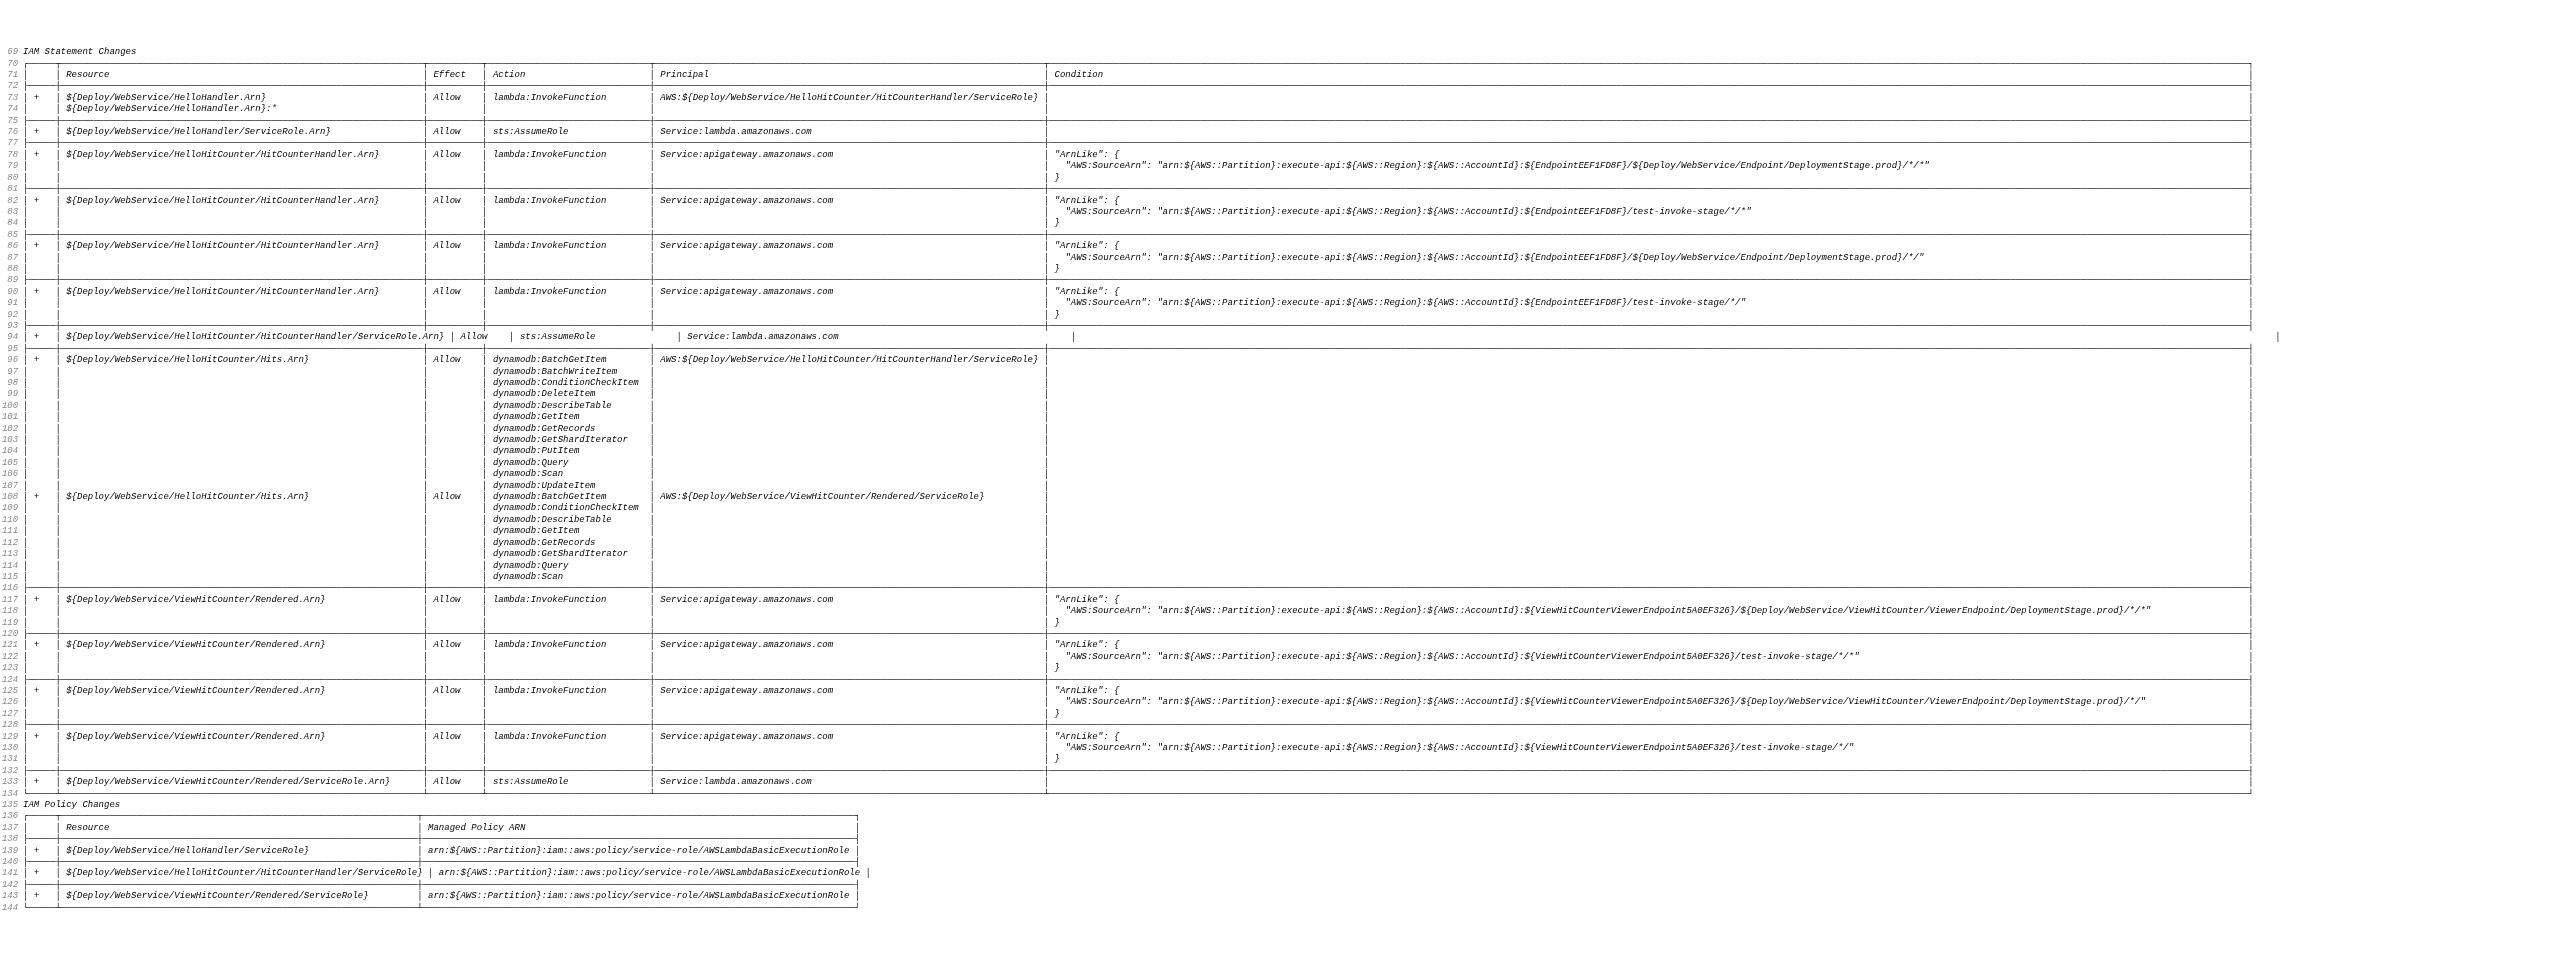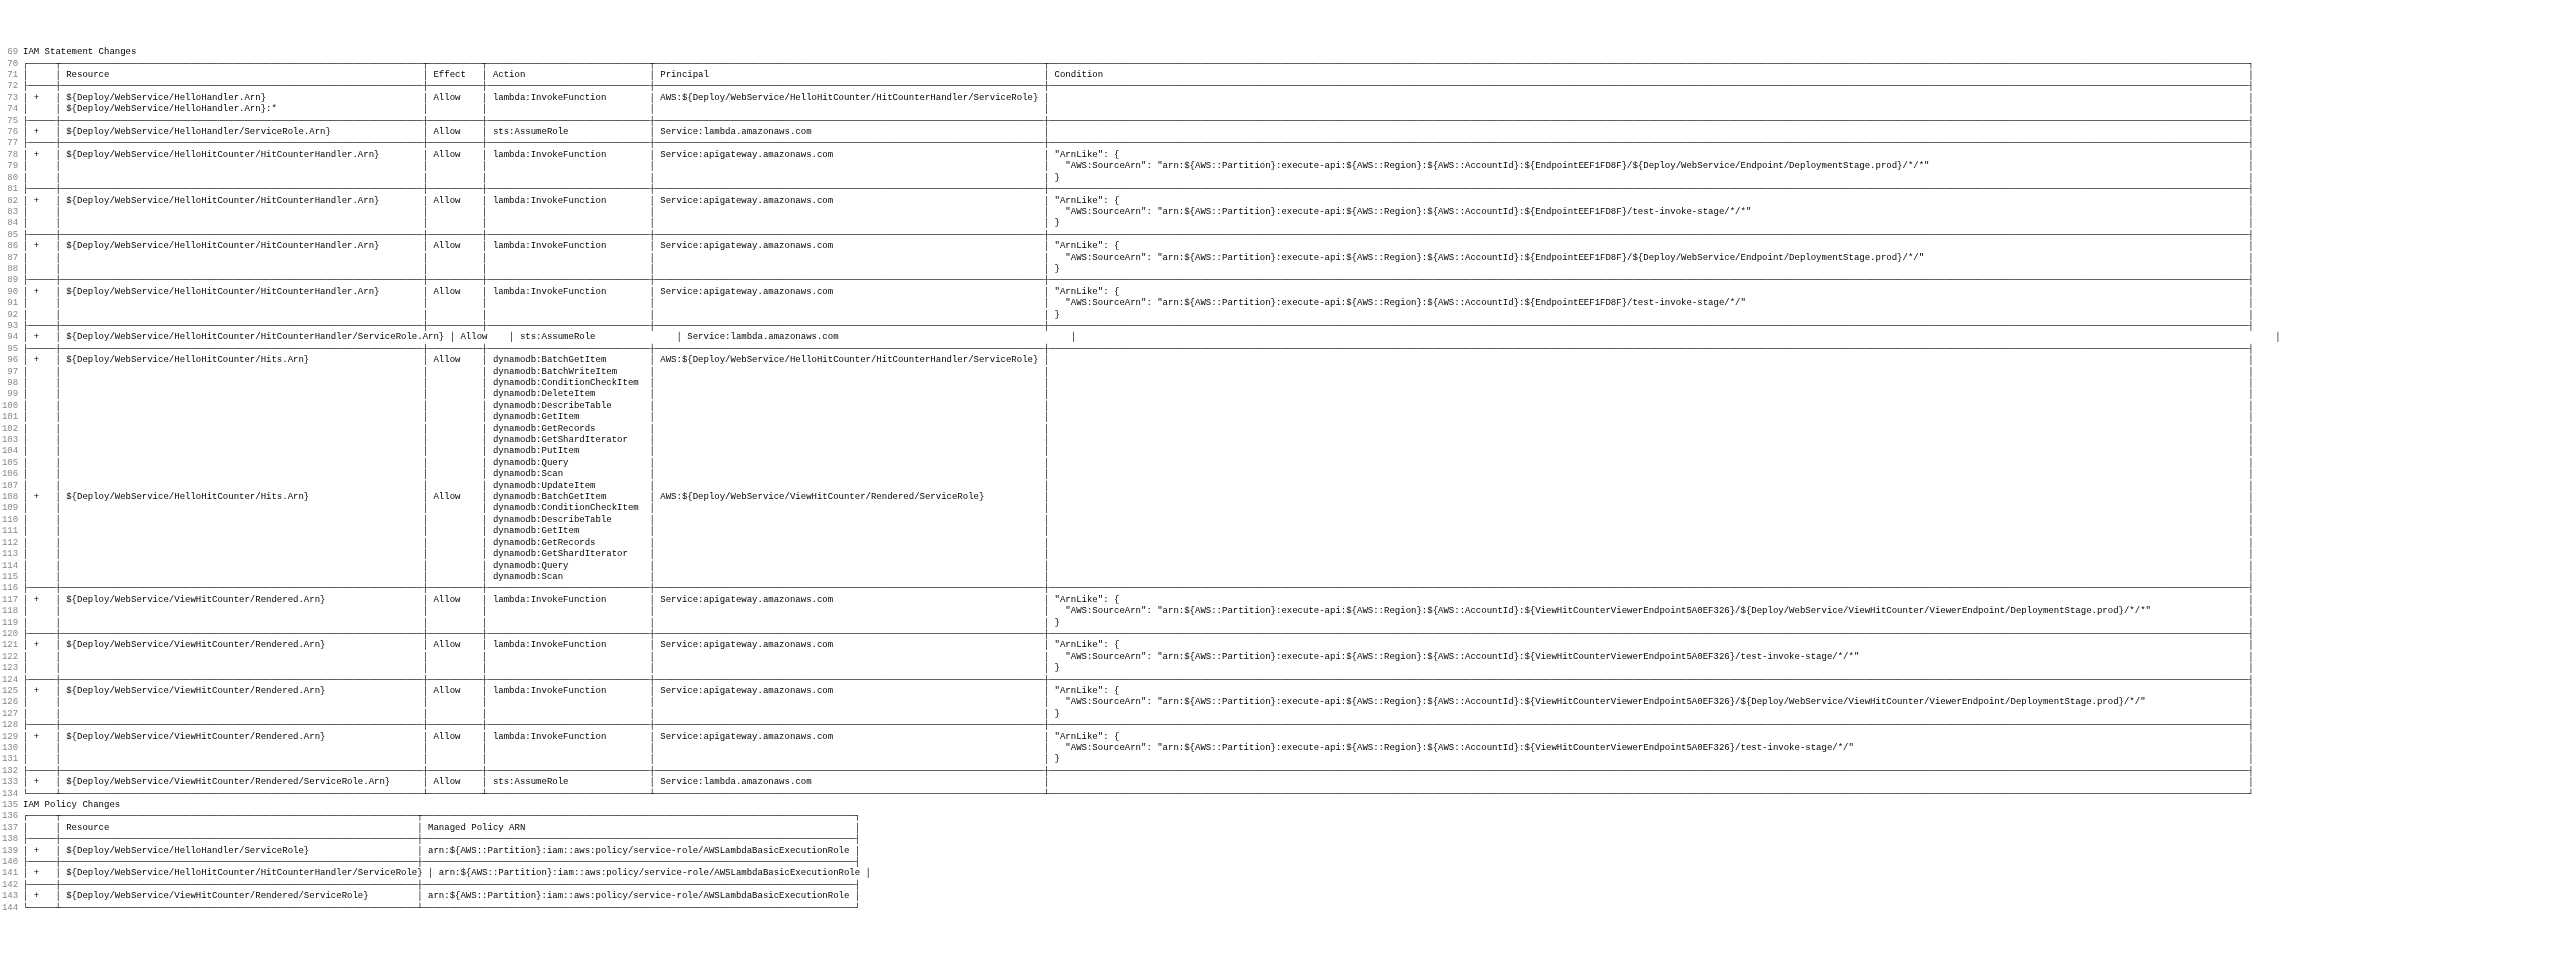--- a/index.html
+++ b/index.html
@@ -16,21 +16,21 @@
   .gutter {
     display: inline-block;
     width: 23px;
     text-align: right;
     color: #888888;
     padding-right: 4.9px;
     user-select: none;
   }
   .line { display: block; }
   .code { display: inline; }
-  #content { padding-top: 1.6px; }
+  #content { padding-top: 1.6px; font-style: italic; }
 </style>
 </head>
 <body>
 
 
 
 <div id="content"><div class="line"><span class="gutter">69</span><span class="code">IAM Statement Changes</span></div><div class="line"><span class="gutter">70</span><span class="code">┌─────┬───────────────────────────────────────────────────────────────────┬──────────┬──────────────────────────────┬────────────────────────────────────────────────────────────────────────┬──────────────────────────────────────────────────────────────────────────────────────────────────────────────────────────────────────────────────────────────────────────────────────────────────────────────────────────────┐</span></div><div class="line"><span class="gutter">71</span><span class="code">│     │ Resource                                                          │ Effect   │ Action                       │ Principal                                                              │ Condition                                                                                                                                                                                                                    │</span></div><div class="line"><span class="gutter">72</span><span class="code">├─────┼───────────────────────────────────────────────────────────────────┼──────────┼──────────────────────────────┼────────────────────────────────────────────────────────────────────────┼──────────────────────────────────────────────────────────────────────────────────────────────────────────────────────────────────────────────────────────────────────────────────────────────────────────────────────────────┤</span></div><div class="line"><span class="gutter">73</span><span class="code">│ +   │ ${Deploy/WebService/HelloHandler.Arn}                             │ Allow    │ lambda:InvokeFunction        │ AWS:${Deploy/WebService/HelloHitCounter/HitCounterHandler/ServiceRole} │                                                                                                                                                                                                                              │</span></div><div class="line"><span class="gutter">74</span><span class="code">│     │ ${Deploy/WebService/HelloHandler.Arn}:*                           │          │                              │                                                                        │                                                                                                                                                                                                                              │</span></div><div class="line"><span class="gutter">75</span><span class="code">├─────┼───────────────────────────────────────────────────────────────────┼──────────┼──────────────────────────────┼────────────────────────────────────────────────────────────────────────┼──────────────────────────────────────────────────────────────────────────────────────────────────────────────────────────────────────────────────────────────────────────────────────────────────────────────────────────────┤</span></div><div class="line"><span class="gutter">76</span><span class="code">│ +   │ ${Deploy/WebService/HelloHandler/ServiceRole.Arn}                 │ Allow    │ sts:AssumeRole               │ Service:lambda.amazonaws.com                                           │                                                                                                                                                                                                                              │</span></div><div class="line"><span class="gutter">77</span><span class="code">├─────┼───────────────────────────────────────────────────────────────────┼──────────┼──────────────────────────────┼────────────────────────────────────────────────────────────────────────┼──────────────────────────────────────────────────────────────────────────────────────────────────────────────────────────────────────────────────────────────────────────────────────────────────────────────────────────────┤</span></div><div class="line"><span class="gutter">78</span><span class="code">│ +   │ ${Deploy/WebService/HelloHitCounter/HitCounterHandler.Arn}        │ Allow    │ lambda:InvokeFunction        │ Service:apigateway.amazonaws.com                                       │ "ArnLike": {                                                                                                                                                                                                                 │</span></div><div class="line"><span class="gutter">79</span><span class="code">│     │                                                                   │          │                              │                                                                        │   "AWS:SourceArn": "arn:${AWS::Partition}:execute-api:${AWS::Region}:${AWS::AccountId}:${EndpointEEF1FD8F}/${Deploy/WebService/Endpoint/DeploymentStage.prod}/*/*"                                                           │</span></div><div class="line"><span class="gutter">80</span><span class="code">│     │                                                                   │          │                              │                                                                        │ }                                                                                                                                                                                                                            │</span></div><div class="line"><span class="gutter">81</span><span class="code">├─────┼───────────────────────────────────────────────────────────────────┼──────────┼──────────────────────────────┼────────────────────────────────────────────────────────────────────────┼──────────────────────────────────────────────────────────────────────────────────────────────────────────────────────────────────────────────────────────────────────────────────────────────────────────────────────────────┤</span></div><div class="line"><span class="gutter">82</span><span class="code">│ +   │ ${Deploy/WebService/HelloHitCounter/HitCounterHandler.Arn}        │ Allow    │ lambda:InvokeFunction        │ Service:apigateway.amazonaws.com                                       │ "ArnLike": {                                                                                                                                                                                                                 │</span></div><div class="line"><span class="gutter">83</span><span class="code">│     │                                                                   │          │                              │                                                                        │   "AWS:SourceArn": "arn:${AWS::Partition}:execute-api:${AWS::Region}:${AWS::AccountId}:${EndpointEEF1FD8F}/test-invoke-stage/*/*"                                                                                            │</span></div><div class="line"><span class="gutter">84</span><span class="code">│     │                                                                   │          │                              │                                                                        │ }                                                                                                                                                                                                                            │</span></div><div class="line"><span class="gutter">85</span><span class="code">├─────┼───────────────────────────────────────────────────────────────────┼──────────┼──────────────────────────────┼────────────────────────────────────────────────────────────────────────┼──────────────────────────────────────────────────────────────────────────────────────────────────────────────────────────────────────────────────────────────────────────────────────────────────────────────────────────────┤</span></div><div class="line"><span class="gutter">86</span><span class="code">│ +   │ ${Deploy/WebService/HelloHitCounter/HitCounterHandler.Arn}        │ Allow    │ lambda:InvokeFunction        │ Service:apigateway.amazonaws.com                                       │ "ArnLike": {                                                                                                                                                                                                                 │</span></div><div class="line"><span class="gutter">87</span><span class="code">│     │                                                                   │          │                              │                                                                        │   "AWS:SourceArn": "arn:${AWS::Partition}:execute-api:${AWS::Region}:${AWS::AccountId}:${EndpointEEF1FD8F}/${Deploy/WebService/Endpoint/DeploymentStage.prod}/*/"                                                            │</span></div><div class="line"><span class="gutter">88</span><span class="code">│     │                                                                   │          │                              │                                                                        │ }                                                                                                                                                                                                                            │</span></div><div class="line"><span class="gutter">89</span><span class="code">├─────┼───────────────────────────────────────────────────────────────────┼──────────┼──────────────────────────────┼────────────────────────────────────────────────────────────────────────┼──────────────────────────────────────────────────────────────────────────────────────────────────────────────────────────────────────────────────────────────────────────────────────────────────────────────────────────────┤</span></div><div class="line"><span class="gutter">90</span><span class="code">│ +   │ ${Deploy/WebService/HelloHitCounter/HitCounterHandler.Arn}        │ Allow    │ lambda:InvokeFunction        │ Service:apigateway.amazonaws.com                                       │ "ArnLike": {                                                                                                                                                                                                                 │</span></div><div class="line"><span class="gutter">91</span><span class="code">│     │                                                                   │          │                              │                                                                        │   "AWS:SourceArn": "arn:${AWS::Partition}:execute-api:${AWS::Region}:${AWS::AccountId}:${EndpointEEF1FD8F}/test-invoke-stage/*/"                                                                                             │</span></div><div class="line"><span class="gutter">92</span><span class="code">│     │                                                                   │          │                              │                                                                        │ }                                                                                                                                                                                                                            │</span></div><div class="line"><span class="gutter">93</span><span class="code">├─────┼───────────────────────────────────────────────────────────────────┼──────────┼──────────────────────────────┼────────────────────────────────────────────────────────────────────────┼──────────────────────────────────────────────────────────────────────────────────────────────────────────────────────────────────────────────────────────────────────────────────────────────────────────────────────────────┤</span></div><div class="line"><span class="gutter">94</span><span class="code">│ +   │ ${Deploy/WebService/HelloHitCounter/HitCounterHandler/ServiceRole.Arn} │ Allow    │ sts:AssumeRole               │ Service:lambda.amazonaws.com                                           │                                                                                                                                                                                                                              │</span></div><div class="line"><span class="gutter">95</span><span class="code">├─────┼───────────────────────────────────────────────────────────────────┼──────────┼──────────────────────────────┼────────────────────────────────────────────────────────────────────────┼──────────────────────────────────────────────────────────────────────────────────────────────────────────────────────────────────────────────────────────────────────────────────────────────────────────────────────────────┤</span></div><div class="line"><span class="gutter">96</span><span class="code">│ +   │ ${Deploy/WebService/HelloHitCounter/Hits.Arn}                     │ Allow    │ dynamodb:BatchGetItem        │ AWS:${Deploy/WebService/HelloHitCounter/HitCounterHandler/ServiceRole} │                                                                                                                                                                                                                              │</span></div><div class="line"><span class="gutter">97</span><span class="code">│     │                                                                   │          │ dynamodb:BatchWriteItem      │                                                                        │                                                                                                                                                                                                                              │</span></div><div class="line"><span class="gutter">98</span><span class="code">│     │                                                                   │          │ dynamodb:ConditionCheckItem  │                                                                        │                                                                                                                                                                                                                              │</span></div><div class="line"><span class="gutter">99</span><span class="code">│     │                                                                   │          │ dynamodb:DeleteItem          │                                                                        │                                                                                                                                                                                                                              │</span></div><div class="line"><span class="gutter">100</span><span class="code">│     │                                                                   │          │ dynamodb:DescribeTable       │                                                                        │                                                                                                                                                                                                                              │</span></div><div class="line"><span class="gutter">101</span><span class="code">│     │                                                                   │          │ dynamodb:GetItem             │                                                                        │                                                                                                                                                                                                                              │</span></div><div class="line"><span class="gutter">102</span><span class="code">│     │                                                                   │          │ dynamodb:GetRecords          │                                                                        │                                                                                                                                                                                                                              │</span></div><div class="line"><span class="gutter">103</span><span class="code">│     │                                                                   │          │ dynamodb:GetShardIterator    │                                                                        │                                                                                                                                                                                                                              │</span></div><div class="line"><span class="gutter">104</span><span class="code">│     │                                                                   │          │ dynamodb:PutItem             │                                                                        │                                                                                                                                                                                                                              │</span></div><div class="line"><span class="gutter">105</span><span class="code">│     │                                                                   │          │ dynamodb:Query               │                                                                        │                                                                                                                                                                                                                              │</span></div><div class="line"><span class="gutter">106</span><span class="code">│     │                                                                   │          │ dynamodb:Scan                │                                                                        │                                                                                                                                                                                                                              │</span></div><div class="line"><span class="gutter">107</span><span class="code">│     │                                                                   │          │ dynamodb:UpdateItem          │                                                                        │                                                                                                                                                                                                                              │</span></div><div class="line"><span class="gutter">108</span><span class="code">│ +   │ ${Deploy/WebService/HelloHitCounter/Hits.Arn}                     │ Allow    │ dynamodb:BatchGetItem        │ AWS:${Deploy/WebService/ViewHitCounter/Rendered/ServiceRole}           │                                                                                                                                                                                                                              │</span></div><div class="line"><span class="gutter">109</span><span class="code">│     │                                                                   │          │ dynamodb:ConditionCheckItem  │                                                                        │                                                                                                                                                                                                                              │</span></div><div class="line"><span class="gutter">110</span><span class="code">│     │                                                                   │          │ dynamodb:DescribeTable       │                                                                        │                                                                                                                                                                                                                              │</span></div><div class="line"><span class="gutter">111</span><span class="code">│     │                                                                   │          │ dynamodb:GetItem             │                                                                        │                                                                                                                                                                                                                              │</span></div><div class="line"><span class="gutter">112</span><span class="code">│     │                                                                   │          │ dynamodb:GetRecords          │                                                                        │                                                                                                                                                                                                                              │</span></div><div class="line"><span class="gutter">113</span><span class="code">│     │                                                                   │          │ dynamodb:GetShardIterator    │                                                                        │                                                                                                                                                                                                                              │</span></div><div class="line"><span class="gutter">114</span><span class="code">│     │                                                                   │          │ dynamodb:Query               │                                                                        │                                                                                                                                                                                                                              │</span></div><div class="line"><span class="gutter">115</span><span class="code">│     │                                                                   │          │ dynamodb:Scan                │                                                                        │                                                                                                                                                                                                                              │</span></div><div class="line"><span class="gutter">116</span><span class="code">├─────┼───────────────────────────────────────────────────────────────────┼──────────┼──────────────────────────────┼────────────────────────────────────────────────────────────────────────┼──────────────────────────────────────────────────────────────────────────────────────────────────────────────────────────────────────────────────────────────────────────────────────────────────────────────────────────────┤</span></div><div class="line"><span class="gutter">117</span><span class="code">│ +   │ ${Deploy/WebService/ViewHitCounter/Rendered.Arn}                  │ Allow    │ lambda:InvokeFunction        │ Service:apigateway.amazonaws.com                                       │ "ArnLike": {                                                                                                                                                                                                                 │</span></div><div class="line"><span class="gutter">118</span><span class="code">│     │                                                                   │          │                              │                                                                        │   "AWS:SourceArn": "arn:${AWS::Partition}:execute-api:${AWS::Region}:${AWS::AccountId}:${ViewHitCounterViewerEndpoint5A0EF326}/${Deploy/WebService/ViewHitCounter/ViewerEndpoint/DeploymentStage.prod}/*/*"                  │</span></div><div class="line"><span class="gutter">119</span><span class="code">│     │                                                                   │          │                              │                                                                        │ }                                                                                                                                                                                                                            │</span></div><div class="line"><span class="gutter">120</span><span class="code">├─────┼───────────────────────────────────────────────────────────────────┼──────────┼──────────────────────────────┼────────────────────────────────────────────────────────────────────────┼──────────────────────────────────────────────────────────────────────────────────────────────────────────────────────────────────────────────────────────────────────────────────────────────────────────────────────────────┤</span></div><div class="line"><span class="gutter">121</span><span class="code">│ +   │ ${Deploy/WebService/ViewHitCounter/Rendered.Arn}                  │ Allow    │ lambda:InvokeFunction        │ Service:apigateway.amazonaws.com                                       │ "ArnLike": {                                                                                                                                                                                                                 │</span></div><div class="line"><span class="gutter">122</span><span class="code">│     │                                                                   │          │                              │                                                                        │   "AWS:SourceArn": "arn:${AWS::Partition}:execute-api:${AWS::Region}:${AWS::AccountId}:${ViewHitCounterViewerEndpoint5A0EF326}/test-invoke-stage/*/*"                                                                        │</span></div><div class="line"><span class="gutter">123</span><span class="code">│     │                                                                   │          │                              │                                                                        │ }                                                                                                                                                                                                                            │</span></div><div class="line"><span class="gutter">124</span><span class="code">├─────┼───────────────────────────────────────────────────────────────────┼──────────┼──────────────────────────────┼────────────────────────────────────────────────────────────────────────┼──────────────────────────────────────────────────────────────────────────────────────────────────────────────────────────────────────────────────────────────────────────────────────────────────────────────────────────────┤</span></div><div class="line"><span class="gutter">125</span><span class="code">│ +   │ ${Deploy/WebService/ViewHitCounter/Rendered.Arn}                  │ Allow    │ lambda:InvokeFunction        │ Service:apigateway.amazonaws.com                                       │ "ArnLike": {                                                                                                                                                                                                                 │</span></div><div class="line"><span class="gutter">126</span><span class="code">│     │                                                                   │          │                              │                                                                        │   "AWS:SourceArn": "arn:${AWS::Partition}:execute-api:${AWS::Region}:${AWS::AccountId}:${ViewHitCounterViewerEndpoint5A0EF326}/${Deploy/WebService/ViewHitCounter/ViewerEndpoint/DeploymentStage.prod}/*/"                   │</span></div><div class="line"><span class="gutter">127</span><span class="code">│     │                                                                   │          │                              │                                                                        │ }                                                                                                                                                                                                                            │</span></div><div class="line"><span class="gutter">128</span><span class="code">├─────┼───────────────────────────────────────────────────────────────────┼──────────┼──────────────────────────────┼────────────────────────────────────────────────────────────────────────┼──────────────────────────────────────────────────────────────────────────────────────────────────────────────────────────────────────────────────────────────────────────────────────────────────────────────────────────────┤</span></div><div class="line"><span class="gutter">129</span><span class="code">│ +   │ ${Deploy/WebService/ViewHitCounter/Rendered.Arn}                  │ Allow    │ lambda:InvokeFunction        │ Service:apigateway.amazonaws.com                                       │ "ArnLike": {                                                                                                                                                                                                                 │</span></div><div class="line"><span class="gutter">130</span><span class="code">│     │                                                                   │          │                              │                                                                        │   "AWS:SourceArn": "arn:${AWS::Partition}:execute-api:${AWS::Region}:${AWS::AccountId}:${ViewHitCounterViewerEndpoint5A0EF326}/test-invoke-stage/*/"                                                                         │</span></div><div class="line"><span class="gutter">131</span><span class="code">│     │                                                                   │          │                              │                                                                        │ }                                                                                                                                                                                                                            │</span></div><div class="line"><span class="gutter">132</span><span class="code">├─────┼───────────────────────────────────────────────────────────────────┼──────────┼──────────────────────────────┼────────────────────────────────────────────────────────────────────────┼──────────────────────────────────────────────────────────────────────────────────────────────────────────────────────────────────────────────────────────────────────────────────────────────────────────────────────────────┤</span></div><div class="line"><span class="gutter">133</span><span class="code">│ +   │ ${Deploy/WebService/ViewHitCounter/Rendered/ServiceRole.Arn}      │ Allow    │ sts:AssumeRole               │ Service:lambda.amazonaws.com                                           │                                                                                                                                                                                                                              │</span></div><div class="line"><span class="gutter">134</span><span class="code">└─────┴───────────────────────────────────────────────────────────────────┴──────────┴──────────────────────────────┴────────────────────────────────────────────────────────────────────────┴──────────────────────────────────────────────────────────────────────────────────────────────────────────────────────────────────────────────────────────────────────────────────────────────────────────────────────────────┘</span></div><div class="line"><span class="gutter">135</span><span class="code">IAM Policy Changes</span></div><div class="line"><span class="gutter">136</span><span class="code">┌─────┬──────────────────────────────────────────────────────────────────┬────────────────────────────────────────────────────────────────────────────────┐</span></div><div class="line"><span class="gutter">137</span><span class="code">│     │ Resource                                                         │ Managed Policy ARN                                                             │</span></div><div class="line"><span class="gutter">138</span><span class="code">├─────┼──────────────────────────────────────────────────────────────────┼────────────────────────────────────────────────────────────────────────────────┤</span></div><div class="line"><span class="gutter">139</span><span class="code">│ +   │ ${Deploy/WebService/HelloHandler/ServiceRole}                    │ arn:${AWS::Partition}:iam::aws:policy/service-role/AWSLambdaBasicExecutionRole │</span></div><div class="line"><span class="gutter">140</span><span class="code">├─────┼──────────────────────────────────────────────────────────────────┼────────────────────────────────────────────────────────────────────────────────┤</span></div><div class="line"><span class="gutter">141</span><span class="code">│ +   │ ${Deploy/WebService/HelloHitCounter/HitCounterHandler/ServiceRole} │ arn:${AWS::Partition}:iam::aws:policy/service-role/AWSLambdaBasicExecutionRole │</span></div><div class="line"><span class="gutter">142</span><span class="code">├─────┼──────────────────────────────────────────────────────────────────┼────────────────────────────────────────────────────────────────────────────────┤</span></div><div class="line"><span class="gutter">143</span><span class="code">│ +   │ ${Deploy/WebService/ViewHitCounter/Rendered/ServiceRole}         │ arn:${AWS::Partition}:iam::aws:policy/service-role/AWSLambdaBasicExecutionRole │</span></div><div class="line"><span class="gutter">144</span><span class="code">└─────┴──────────────────────────────────────────────────────────────────┴────────────────────────────────────────────────────────────────────────────────┘</span></div></div>
 
 
 

